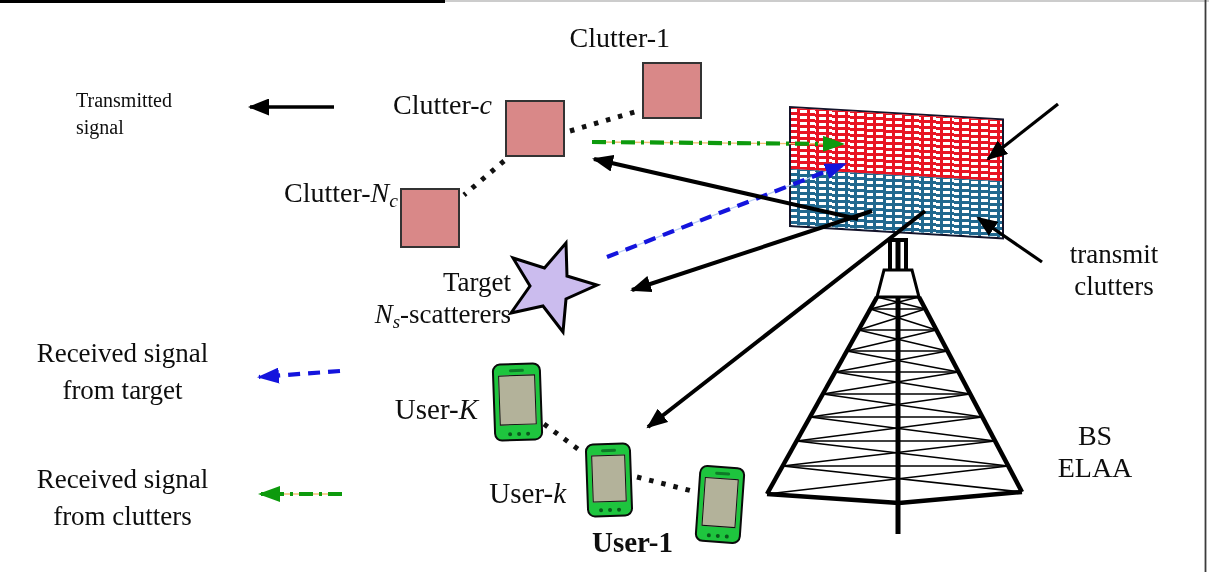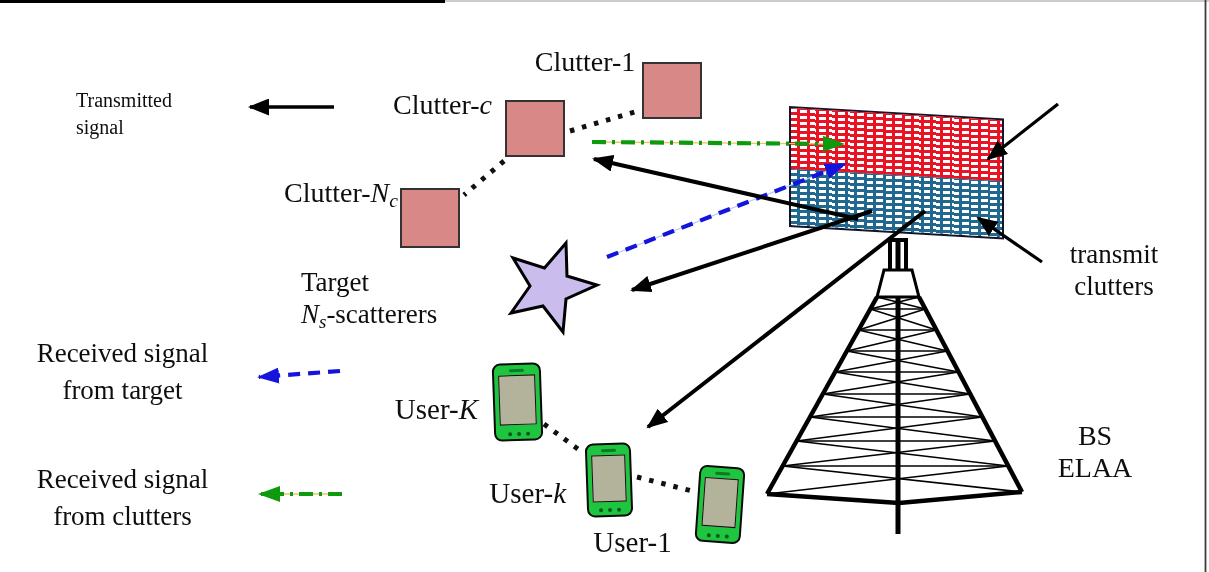--- a/index.html
+++ b/index.html
@@ -139,39 +139,39 @@
         <line x1="970.2358974358974" y1="394" x2="809.994923857868" y2="417" stroke="#000" stroke-width="1.7"></line>
         <line x1="809.994923857868" y1="417" x2="995.0615384615385" y2="441" stroke="#000" stroke-width="1.7"></line>
         <line x1="982.3846153846154" y1="417" x2="796.5939086294417" y2="441" stroke="#000" stroke-width="1.7"></line>
         <line x1="796.5939086294417" y1="441" x2="1008.2666666666667" y2="466" stroke="#000" stroke-width="1.7"></line>
         <line x1="995.0615384615385" y1="441" x2="782.6345177664974" y2="466" stroke="#000" stroke-width="1.7"></line>
         <line x1="782.6345177664974" y1="466" x2="1022" y2="492" stroke="#000" stroke-width="1.7"></line>
         <line x1="1008.2666666666667" y1="466" x2="767" y2="494" stroke="#000" stroke-width="1.7"></line>
       </g>
   </svg>
 
-  <div class="lbl" style="left:500px;top:22px;width:170px;text-align:center;font-size:28px;margin-top:24px;">Clutter-1</div>
+  <div class="lbl" style="left:500px;top:22px;width:170px;text-align:right;font-size:28px;">Clutter-1</div>
 
   <div class="lbl" style="left:340px;top:89px;width:152px;text-align:right;font-size:28px;"><span>Clutter-</span><span class="seg-i">c</span></div>
 
   <div class="lbl" style="left:228px;top:177px;width:170px;text-align:right;font-size:28px;"><span>Clutter-</span><span class="seg-i">N</span><span class="seg-sub">c</span></div>
 
   <div class="lbl" style="left:76px;top:87px;width:180px;text-align:left;font-size:20px;line-height:27px;">
     <div>Transmitted</div>
     <div>signal</div>
   </div>
 
-  <div class="lbl" style="left:301px;top:266px;width:224px;text-align:left;font-size:27px;line-height:32px;">
+  <div class="lbl" style="left:287px;top:266px;width:224px;text-align:right;font-size:27px;line-height:32px;">
     <div>Target</div>
     <div><span class="seg-i">N</span><span class="seg-sub">s</span><span>-scatterers</span></div>
   </div>
 
   <div class="lbl" style="left:330px;top:393px;width:148px;text-align:right;font-size:29px;"><span>User-</span><span class="seg-i">K</span></div>
   <div class="lbl" style="left:418px;top:477px;width:148px;text-align:right;font-size:29px;"><span>User-</span><span class="seg-i">k</span></div>
-  <div class="lbl" style="left:560px;top:526px;width:145px;text-align:center;font-size:29px;">User-1</div>
+  <div class="lbl" style="left:560px;top:526px;width:145px;text-align:center;font-size:29px;font-weight:bold;">User-1</div>
 
   <div class="lbl" style="left:0;top:335px;width:245px;text-align:center;font-size:27px;line-height:37px;">
     <div>Received signal</div>
     <div>from target</div>
   </div>
 
   <div class="lbl" style="left:0;top:461px;width:245px;text-align:center;font-size:27px;line-height:37px;">
     <div>Received signal</div>
     <div>from clutters</div>
   </div>

